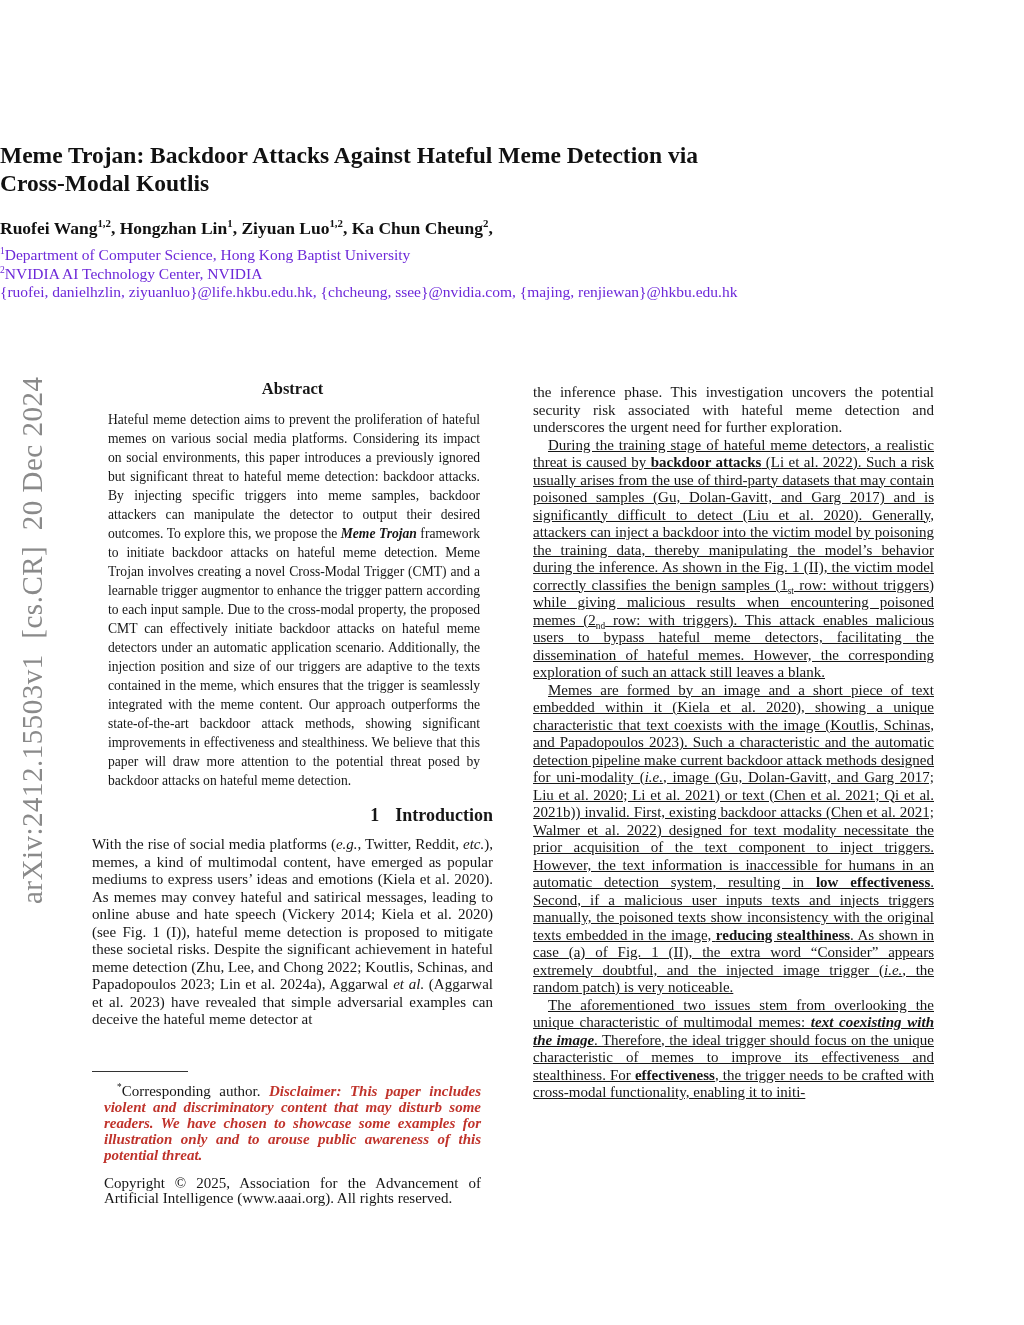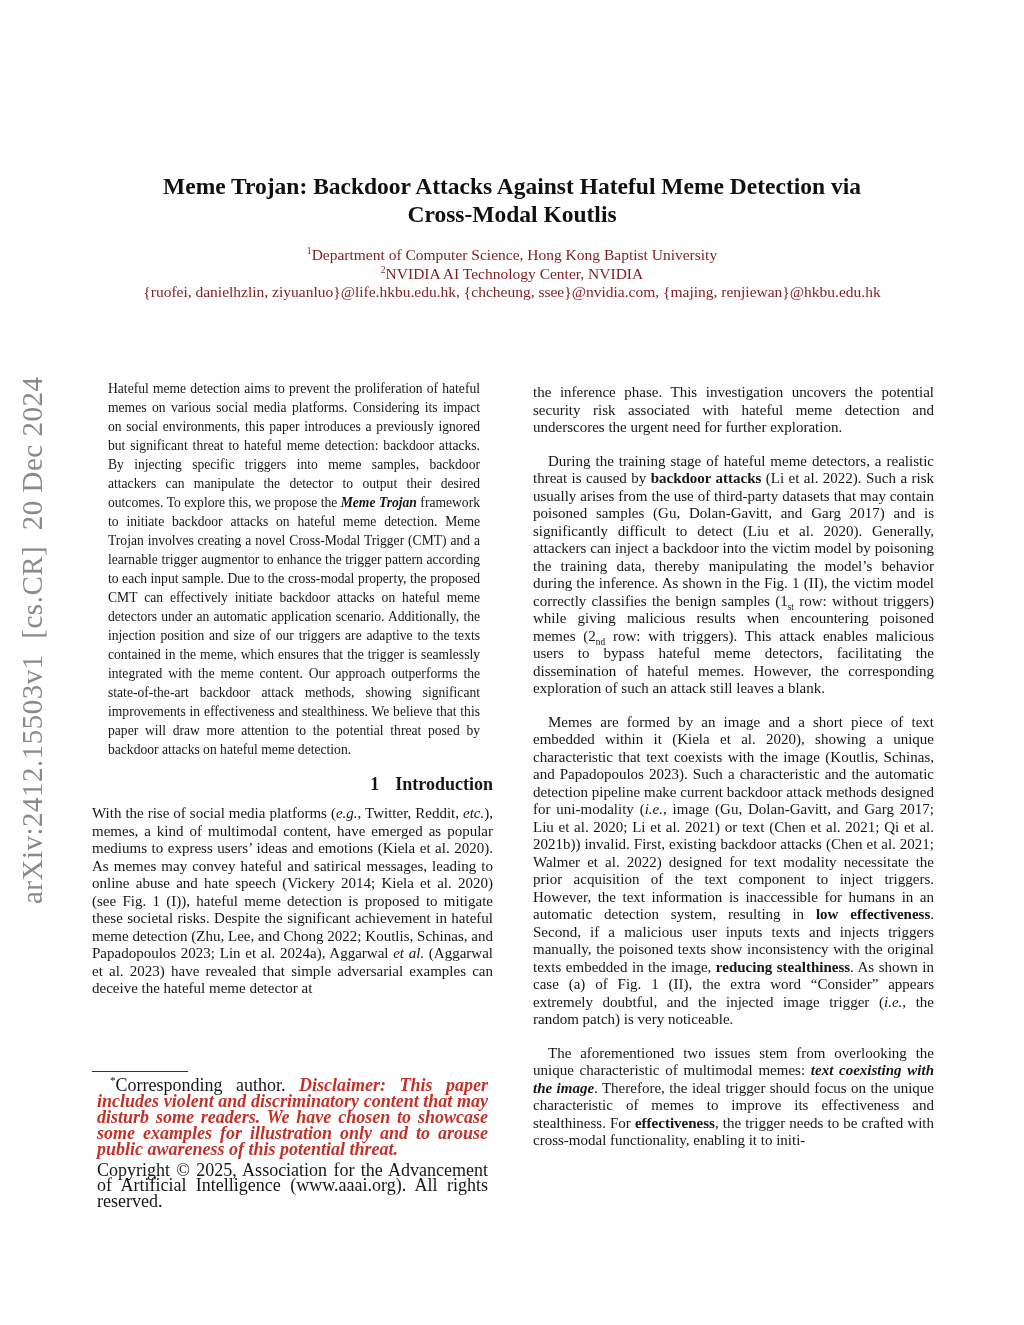--- a/index.html
+++ b/index.html
@@ -19,45 +19,45 @@
     writing-mode: vertical-rl;
     transform: rotate(180deg);
     font-size: 29px;
     color: #8a8a8a;
     white-space: pre;
     text-align: center;
     letter-spacing: 0.5px;
   }
 
   
-  .header { position: absolute; top: 172px; left: 0; width: 100%; text-align: center; }
+  .header { position: absolute; top: 141px; left: 0; width: 100%; text-align: left; }
   .paper-title { margin: 0; font-size: 23.5px; font-weight: bold; line-height: 28px; color: #111; }
   .authors { margin-top: 18px; font-weight: bold; font-size: 17.5px; line-height: 26px; color: #111; }
-  .affiliations { margin-top: 5px; font-size: 15.5px; line-height: 18.5px; color: #7f1d1d; }
+  .affiliations { margin-top: 5px; font-size: 15.5px; line-height: 18.5px; color: #6d28d9; }
   .emails { font-size: 15.5px; }
 
   
   .col { position: absolute; width: 401px; }
   .col-left  { left: 92px;  top: 379px; }
   .col-right { left: 533px; top: 384px; }
 
   .abstract-heading { text-align: center; font-size: 16.5px; font-weight: bold; margin: 0 0 11px 0; }
   .abstract-body { font-size: 13.6px; line-height: 19px; text-align: justify; margin: 0 13px 0 16px; }
 
   .section-heading { text-align: right; font-size: 18px; font-weight: bold; margin: 15px 0 10px 0; }
   .sec-num { display: inline-block; margin-right: 16px; }
 
   .para { font-size: 15px; line-height: 17.5px; text-align: justify; margin: 0; }
-  .para + .para { margin-top: 16px; }
+  .para + .para { margin-top: 0; text-decoration: underline; }
   .indent { text-indent: 15px; }
 
   
   .footnote { position: absolute; left: 92px; top: 1071px; width: 401px; }
   .footnote-rule { width: 96px; height: 0; border-top: 1.6px solid #333; margin: 0 0 6px 0; }
-  .footnote p { font-size: 18px; line-height: 15.9px; text-align: justify; margin: 5px; }
+  .footnote p { font-size: 15px; line-height: 15.9px; text-align: justify; margin: 12px; }
   .footnote-note { text-indent: 13px; }
 
   
   .run-b  { font-weight: bold; }
   .run-i  { font-style: italic; }
   .run-bi { font-weight: bold; font-style: italic; }
   .run-sup { vertical-align: super; font-size: 0.62em; line-height: 0; }
   .run-sub { vertical-align: sub; font-size: 0.62em; line-height: 0; }
   .run-ri { color: #c0332b; font-style: italic; font-weight: bold; }
 </style>
@@ -67,29 +67,31 @@
 <div class="page">
 
   <div class="arxiv-banner">arXiv:2412.15503v1  [cs.CR]  20 Dec 2024</div>
 
   <header class="header">
     <h1 class="paper-title">
       <span>Meme Trojan: Backdoor Attacks Against Hateful Meme Detection via</span><br>
       <span>Cross-Modal Koutlis</span>
     </h1>
     <div class="authors">
+      <div><span>Ruofei Wang</span><span class="run-sup">1,2</span><span>, Hongzhan Lin</span><span class="run-sup">1</span><span>, Ziyuan Luo</span><span class="run-sup">1,2</span><span>, Ka Chun Cheung</span><span class="run-sup">2</span><span>,</span></div>
     </div>
     <div class="affiliations">
       <div><span class="run-sup">1</span><span>Department of Computer Science, Hong Kong Baptist University</span></div>
       <div><span class="run-sup">2</span><span>NVIDIA AI Technology Center, NVIDIA</span></div>
       <div class="emails">{ruofei, danielhzlin, ziyuanluo}@life.hkbu.edu.hk, {chcheung, ssee}@nvidia.com, {majing, renjiewan}@hkbu.edu.hk</div>
     </div>
   </header>
 
   <section class="col col-left">
+    <h2 class="abstract-heading">Abstract</h2>
     <p class="abstract-body"><span>Hateful meme detection aims to prevent the proliferation of hateful memes on various social media platforms. Considering its impact on social environments, this paper introduces a previously ignored but significant threat to hateful meme detection: backdoor attacks. By injecting specific triggers into meme samples, backdoor attackers can manipulate the detector to output their desired outcomes. To explore this, we propose the </span><span class="run-bi">Meme Trojan</span><span> framework to initiate backdoor attacks on hateful meme detection. Meme Trojan involves creating a novel Cross-Modal Trigger (CMT) and a learnable trigger augmentor to enhance the trigger pattern according to each input sample. Due to the cross-modal property, the proposed CMT can effectively initiate backdoor attacks on hateful meme detectors under an automatic application scenario. Additionally, the injection position and size of our triggers are adaptive to the texts contained in the meme, which ensures that the trigger is seamlessly integrated with the meme content. Our approach outperforms the state-of-the-art backdoor attack methods, showing significant improvements in effectiveness and stealthiness. We believe that this paper will draw more attention to the potential threat posed by backdoor attacks on hateful meme detection.</span></p>
 
     <h2 class="section-heading">
       <span class="sec-num">1</span><span>Introduction</span>
     </h2>
     <p class="para"><span>With the rise of social media platforms (</span><span class="run-i">e.g.</span><span>, Twitter, Reddit, </span><span class="run-i">etc.</span><span>), memes, a kind of multimodal content, have emerged as popular mediums to express users’ ideas and emotions (Kiela et al. 2020). As memes may convey hateful and satirical messages, leading to online abuse and hate speech (Vickery 2014; Kiela et al. 2020) (see Fig. 1 (I)), hateful meme detection is proposed to mitigate these societal risks. Despite the significant achievement in hateful meme detection (Zhu, Lee, and Chong 2022; Koutlis, Schinas, and Papadopoulos 2023; Lin et al. 2024a), Aggarwal </span><span class="run-i">et al.</span><span> (Aggarwal et al. 2023) have revealed that simple adversarial examples can deceive the hateful meme detector at</span></p>
   </section>
 
   <section class="col col-right">
     <p class="para"><span>the inference phase. This investigation uncovers the potential security risk associated with hateful meme detection and underscores the urgent need for further exploration.</span></p>

